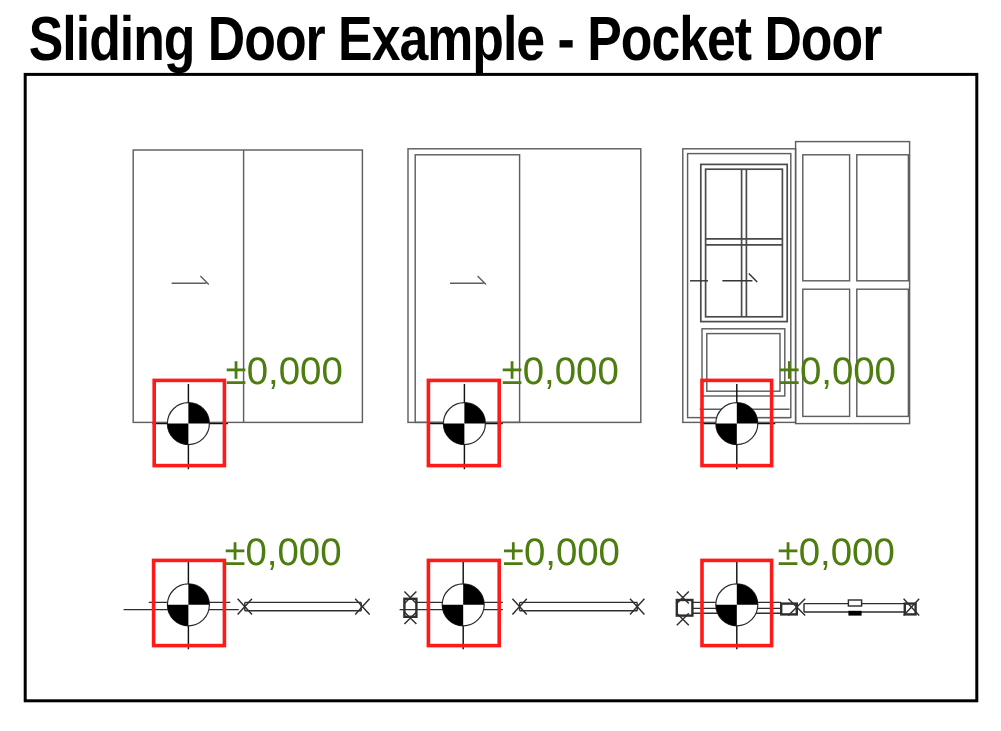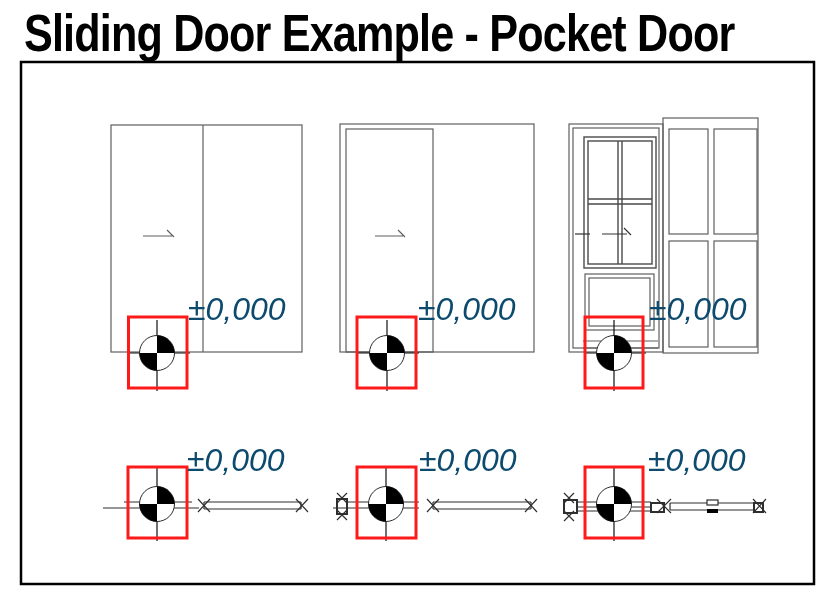--- a/index.html
+++ b/index.html
@@ -7,22 +7,22 @@
     width:834px;height:609px;position:relative;background:#ffffff;
     font-family:"Liberation Sans", sans-serif;overflow:hidden;
   }
   .page-title{
     position:absolute;left:24px;top:2px;line-height:62px;
     font-size:52px;font-weight:bold;color:#000;white-space:nowrap;
     transform:scaleX(0.83);transform-origin:0 50%;
     letter-spacing:-1px;
   }
   .level-label{
-    position:absolute;font-size:32px;line-height:32px;color:#0c4a6e;
-    white-space:nowrap;letter-spacing:0;font-style:italic;
+    position:absolute;font-size:32px;line-height:32px;color:#4d7c0f;
+    white-space:nowrap;letter-spacing:0;
   }
   .lab-e1{left:188px;top:293px;}
   .lab-e2{left:418px;top:293px;}
   .lab-e3{left:649px;top:293px;}
   .lab-p1{left:187px;top:444px;}
   .lab-p2{left:419px;top:444px;}
   .lab-p3{left:648px;top:444px;}
   svg{position:absolute;left:0;top:0;}
 </style>
 </head>

